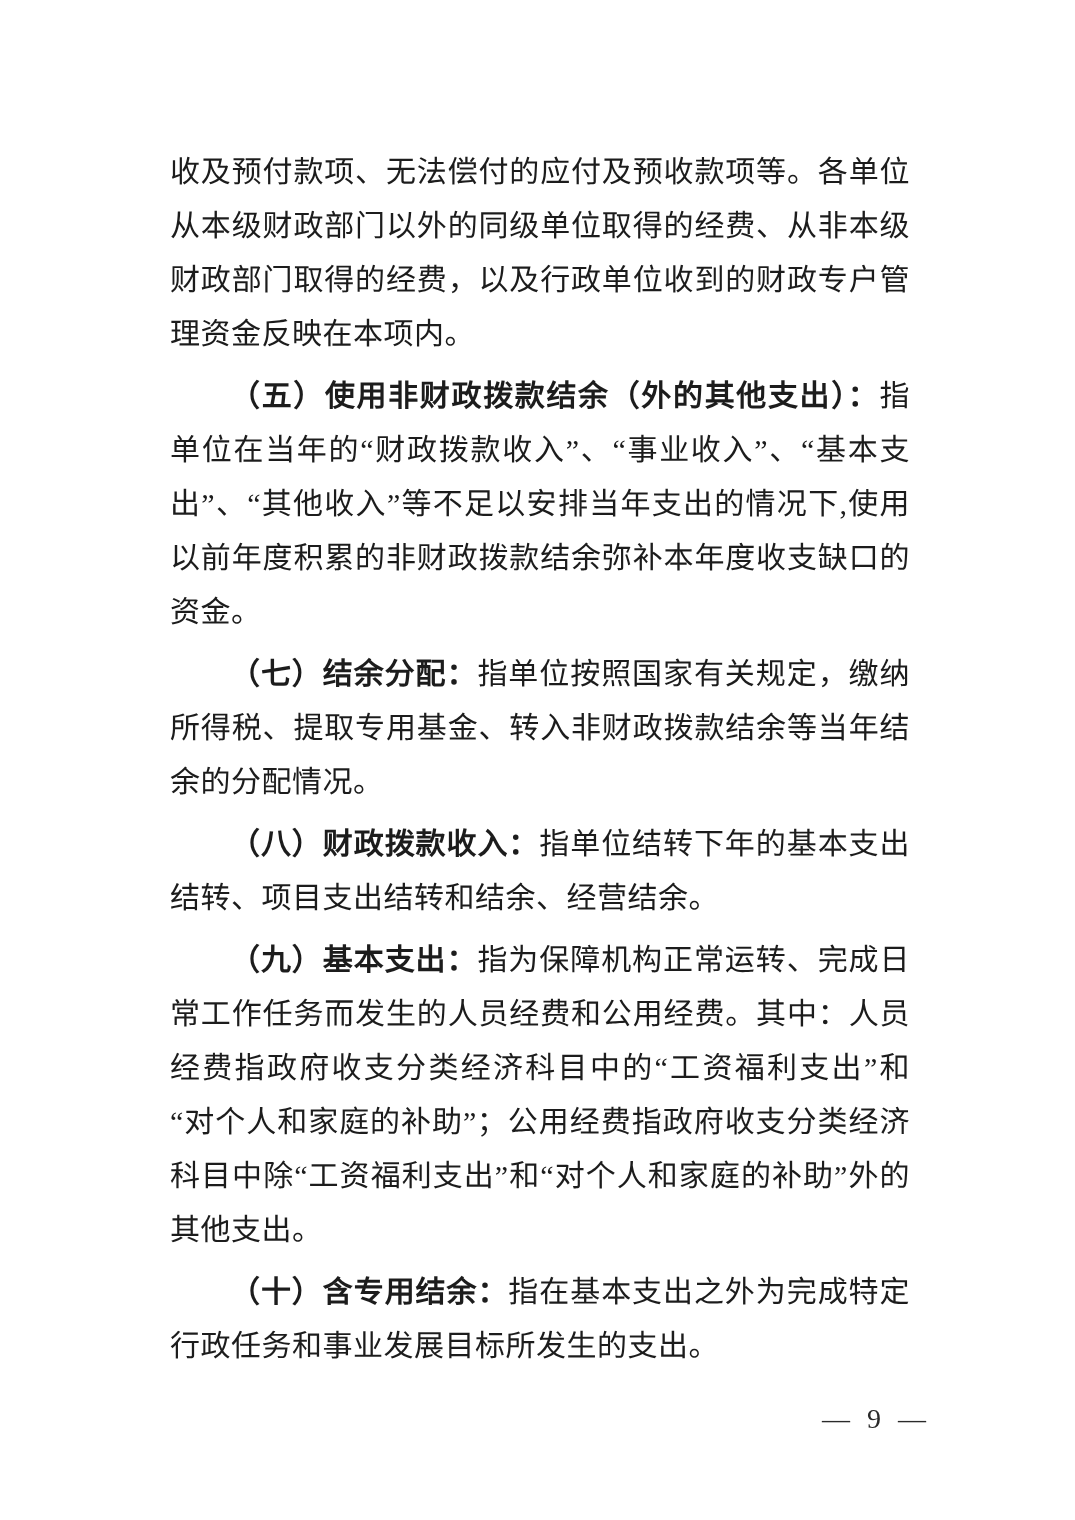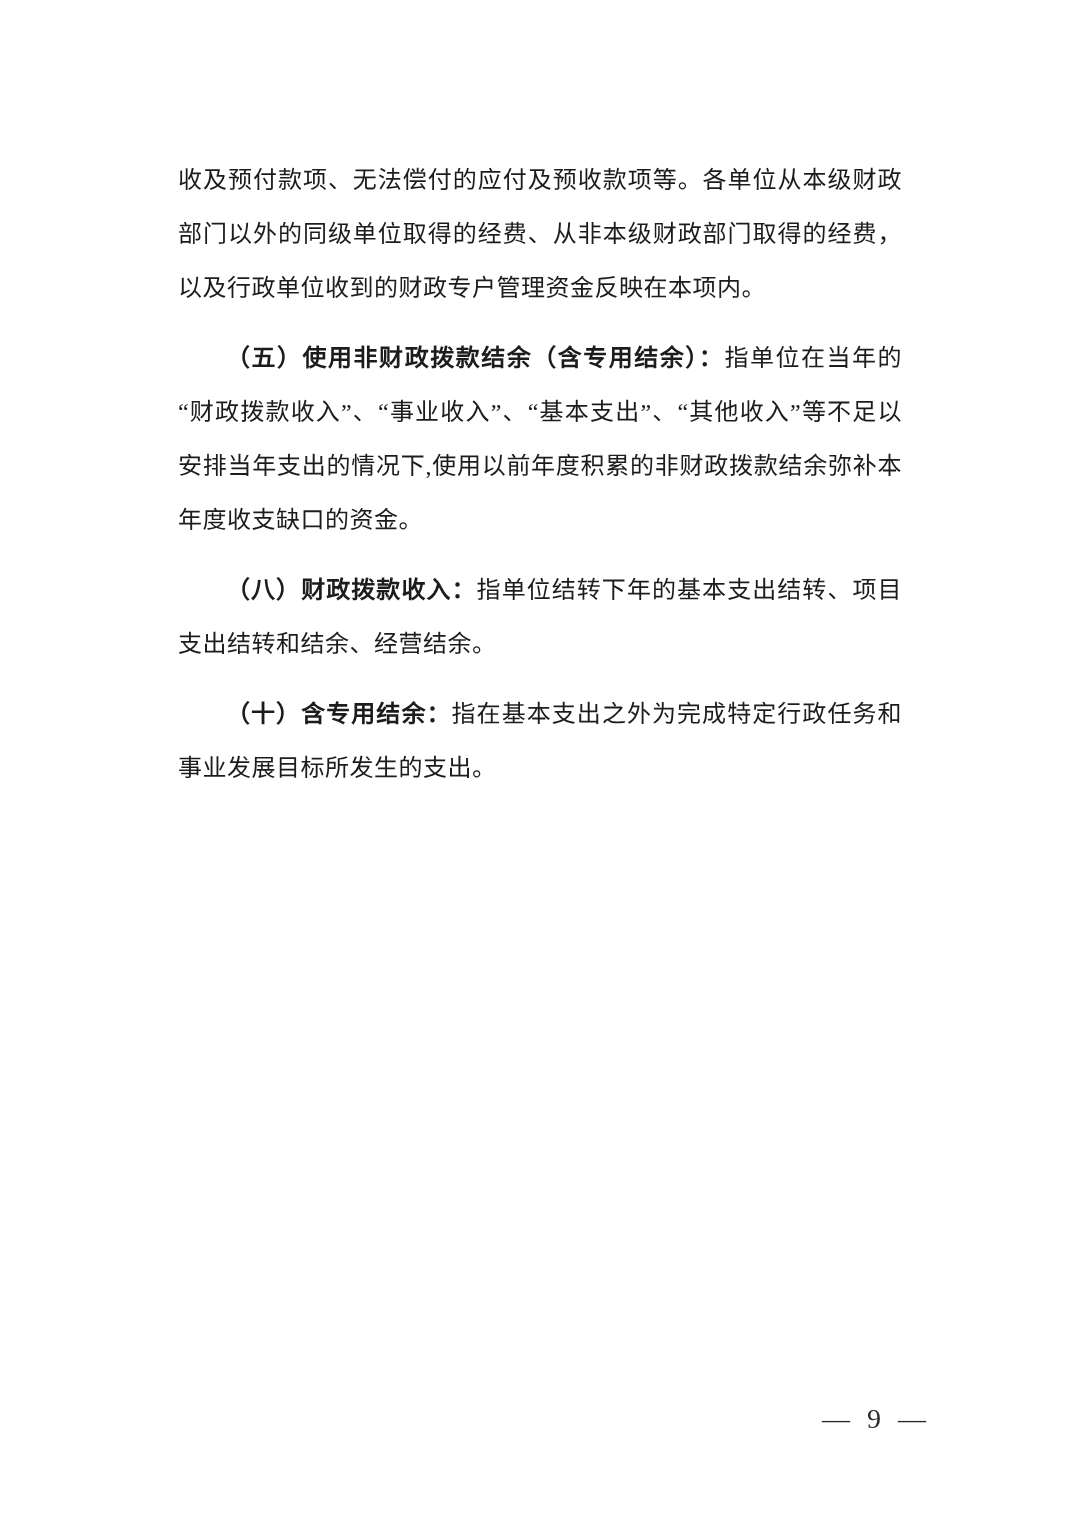--- a/index.html
+++ b/index.html
@@ -16,22 +16,22 @@
     font-family: "Liberation Serif", serif;
     color: #1c1c1c;
   }
   .content {
     position: absolute;
     left: 162px;
     top: 137px;
     width: 756px;
   }
   .para {
-    margin: 16px;
-    font-size: 24px;
+    margin: 8px;
+    font-size: 30px;
     line-height: 54px;
     text-align: justify;
     text-justify: inter-ideograph;
     letter-spacing: 0.5px;
     word-break: break-all;
   }
   .para.indent {
     text-indent: 2em;
   }
   .para .head {
@@ -54,26 +54,28 @@
 </style>
 </head>
 <body>
 
 <div class="page">
 
   <div class="content">
 
     <p class="para"><span class="head"></span><span>收及预付款项、无法偿付的应付及预收款项等。各单位从本级财政部门以外的同级单位取得的经费、从非本级财政部门取得的经费，以及行政单位收到的财政专户管理资金反映在本项内。</span></p>
 
-    <p class="para indent"><span class="head">（五）使用非财政拨款结余（含专用结余）：</span><span>指单位在当年的“财政拨款收入”、“事业收入”、“基本支出”、“其他收入”等不足以安排当年支出的情况下,使用以前年度积累的非财政拨款结余弥补本年度收支缺口的资金。</span></p>
+    <p class="para indent"><span class="head">（五）使用非财政拨款结余（外的其他支出）：</span><span>指单位在当年的“财政拨款收入”、“事业收入”、“基本支出”、“其他收入”等不足以安排当年支出的情况下,使用以前年度积累的非财政拨款结余弥补本年度收支缺口的资金。</span></p>
 
 
+    <p class="para indent"><span class="head">（七）结余分配：</span><span>指单位按照国家有关规定，缴纳所得税、提取专用基金、转入非财政拨款结余等当年结余的分配情况。</span></p>
 
     <p class="para indent"><span class="head">（八）财政拨款收入：</span><span>指单位结转下年的基本支出结转、项目支出结转和结余、经营结余。</span></p>
 
+    <p class="para indent"><span class="head">（九）基本支出：</span><span>指为保障机构正常运转、完成日常工作任务而发生的人员经费和公用经费。其中：人员经费指政府收支分类经济科目中的“工资福利支出”和“对个人和家庭的补助”；公用经费指政府收支分类经济科目中除“工资福利支出”和“对个人和家庭的补助”外的其他支出。</span></p>
 
     <p class="para indent"><span class="head">（十）含专用结余：</span><span>指在基本支出之外为完成特定行政任务和事业发展目标所发生的支出。</span></p>
 
   </div>
 
   <div class="footer">— 9 —</div>
 
 </div>
 
 </body></html>

